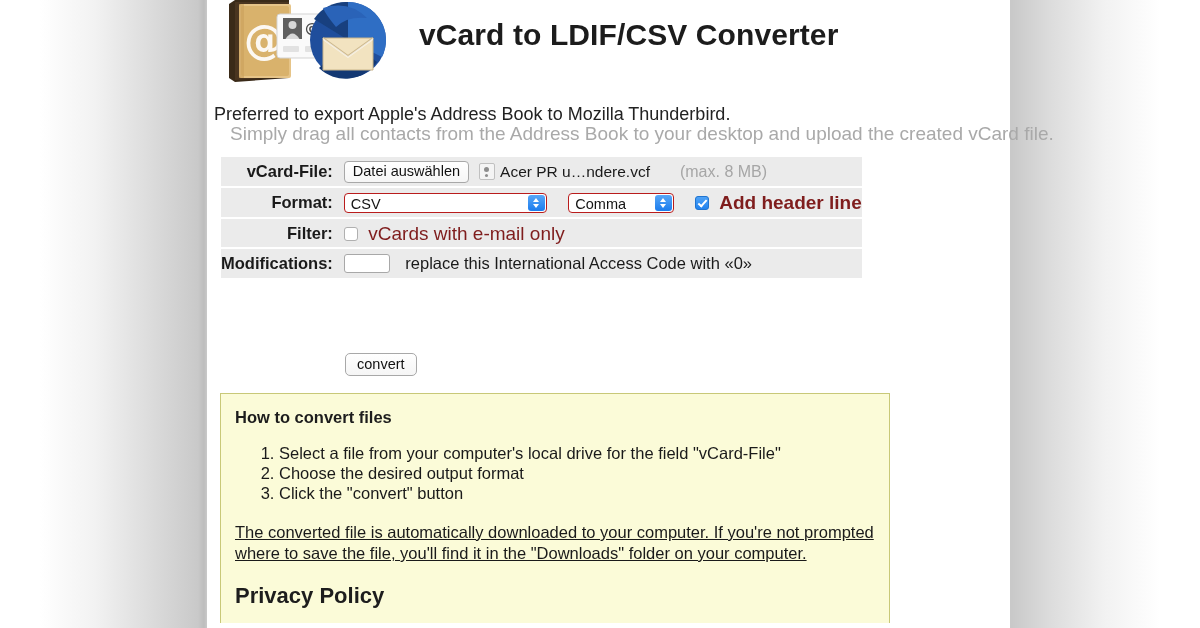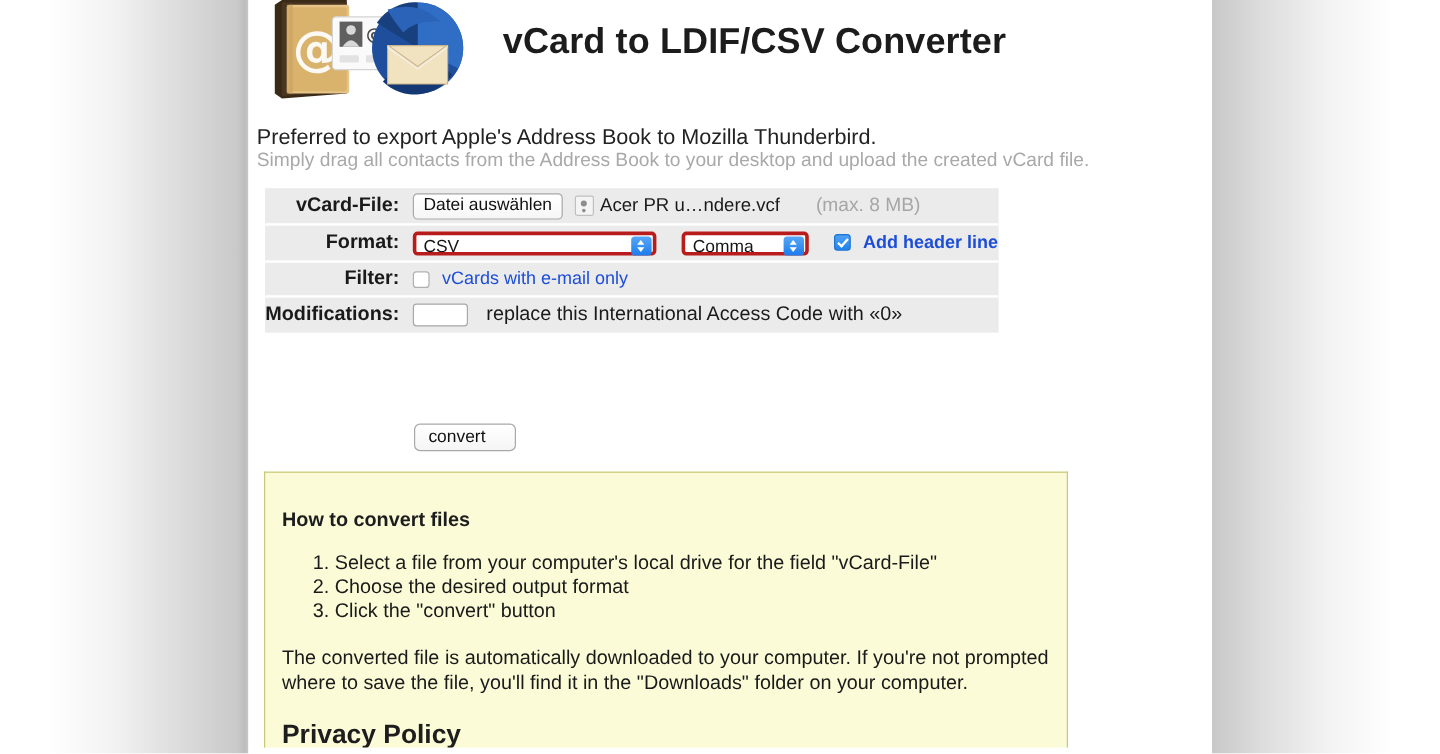--- a/index.html
+++ b/index.html
@@ -68,24 +68,25 @@
     top: 104px;
     width: 790px;
   }
   .intro-line1 {
     font-size: 18px;
     color: #222222;
     line-height: 20px;
     white-space: nowrap;
   }
   .intro-line2 {
-    font-size: 16px;
+    font-size: 19px;
     color: #a9a9a9;
     line-height: 20px;
     white-space: nowrap;
+    margin-left: 16px;
   }
 
   
   .form-table {
     position: absolute;
     left: 14px;
     top: 157px;
     width: 591px;
     border-collapse: collapse;
     background: #ebebeb;
@@ -157,21 +158,21 @@
     font-size: 16px;
     color: #a6a6a6;
     margin-left: 30px;
   }
 
   
   .mac-select {
     display: inline-block;
     position: relative;
     height: 20px;
-    border: 3px solid #b91c1c;
+    border: 1px solid #b91c1c;
     border-radius: 4px;
     background: #ffffff;
     box-sizing: border-box;
     vertical-align: middle;
   }
   .mac-select .sel-text {
     display: block;
     padding: 1px 26px 0 6px;
     font-size: 14.5px;
     color: #141414;
@@ -224,22 +225,22 @@
   .cb.checked::after {
     content: "";
     position: absolute;
     left: 4px; top: 1px;
     width: 3px; height: 7px;
     border: solid #ffffff;
     border-width: 0 2px 2px 0;
     transform: rotate(42deg);
   }
   .cb-label {
-    font-size: 15px;
-    color: #1d4ed8;
+    font-size: 19px;
+    color: #7f1d1d;
     margin-left: 6px;
     vertical-align: middle;
   }
   .cb-label.bold { font-weight: bold; }
   .hdr-wrap { display: inline-block; margin-left: 16px; vertical-align: middle; }
 
   .filter-line { display: block; line-height: 27px; }
 
   .mod-input {
     display: inline-block;
@@ -260,60 +261,61 @@
   }
 
   
   .convert-btn {
     position: absolute;
     left: 138px;
     top: 353px;
     border: 1px solid #a8a8a8;
     border-radius: 5px;
     background: linear-gradient(to bottom, #ffffff, #f5f5f5);
-    padding: 1px 24px 2px 11px;
+    padding: 1px 11px 2px 11px;
     font-size: 14.5px;
     color: #111;
     line-height: 18px;
     font-family: "Liberation Sans", sans-serif;
   }
 
   
   .help-box {
     position: absolute;
     left: 13px;
     top: 393px;
     width: 670px;
     height: 230px;
     background: #fbfbd8;
     border: 1px solid #c8c878;
     border-bottom: none;
     box-sizing: border-box;
     overflow: hidden;
-    padding: 16px 14px;
+    padding: 0 14px;
   }
   .help-h {
     font-size: 16.5px;
     font-weight: bold;
     color: #1d1d1d;
     margin: 14px 0 0 0;
   }
   .help-ol {
     margin: 16px 0 0 0;
     padding-left: 44px;
     font-size: 16.5px;
     color: #1a1a1a;
     line-height: 20px;
   }
   .help-ol li { margin: 0; padding: 0; }
   .help-p {
     font-size: 16.5px;
     color: #1a1a1a;
     line-height: 21px;
     margin: 19px 0 0 0;
+    text-decoration: underline;
   }
   .help-h2 {
     font-size: 22px;
     font-weight: bold;
     color: #1d1d1d;
     margin: 19px 0 0 0;
   }
 </style>
 </head>
 <body>

